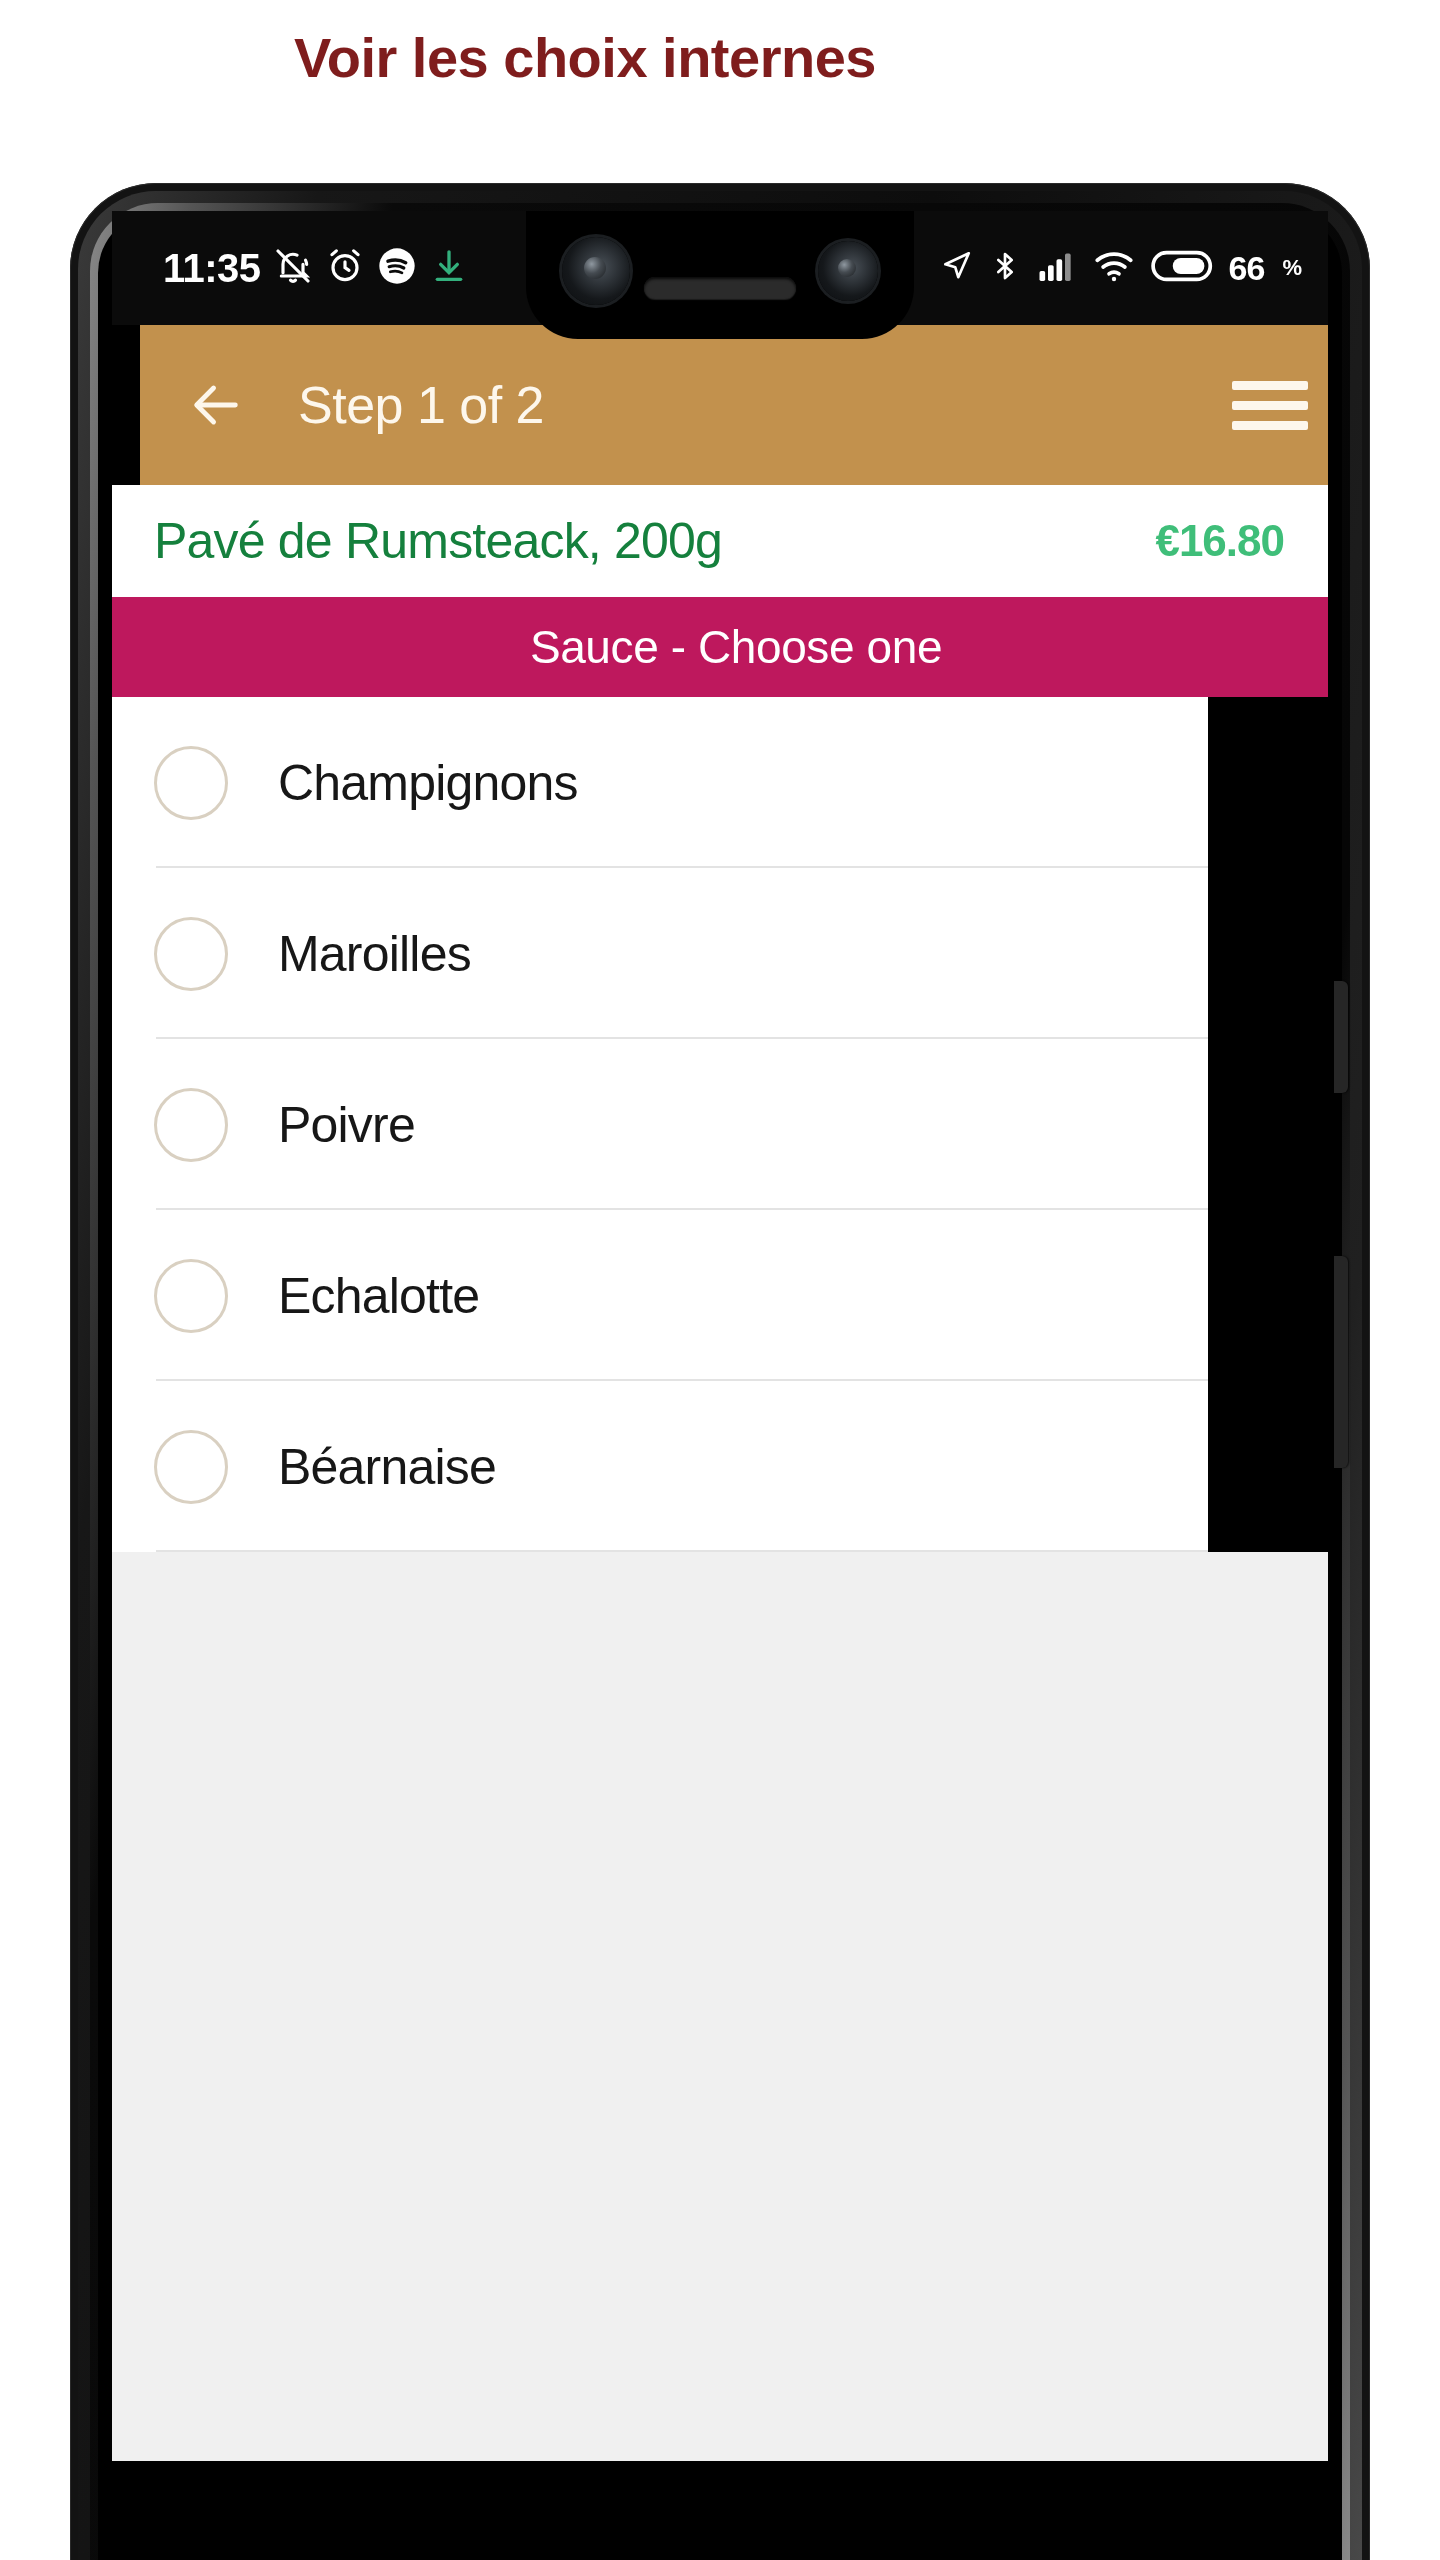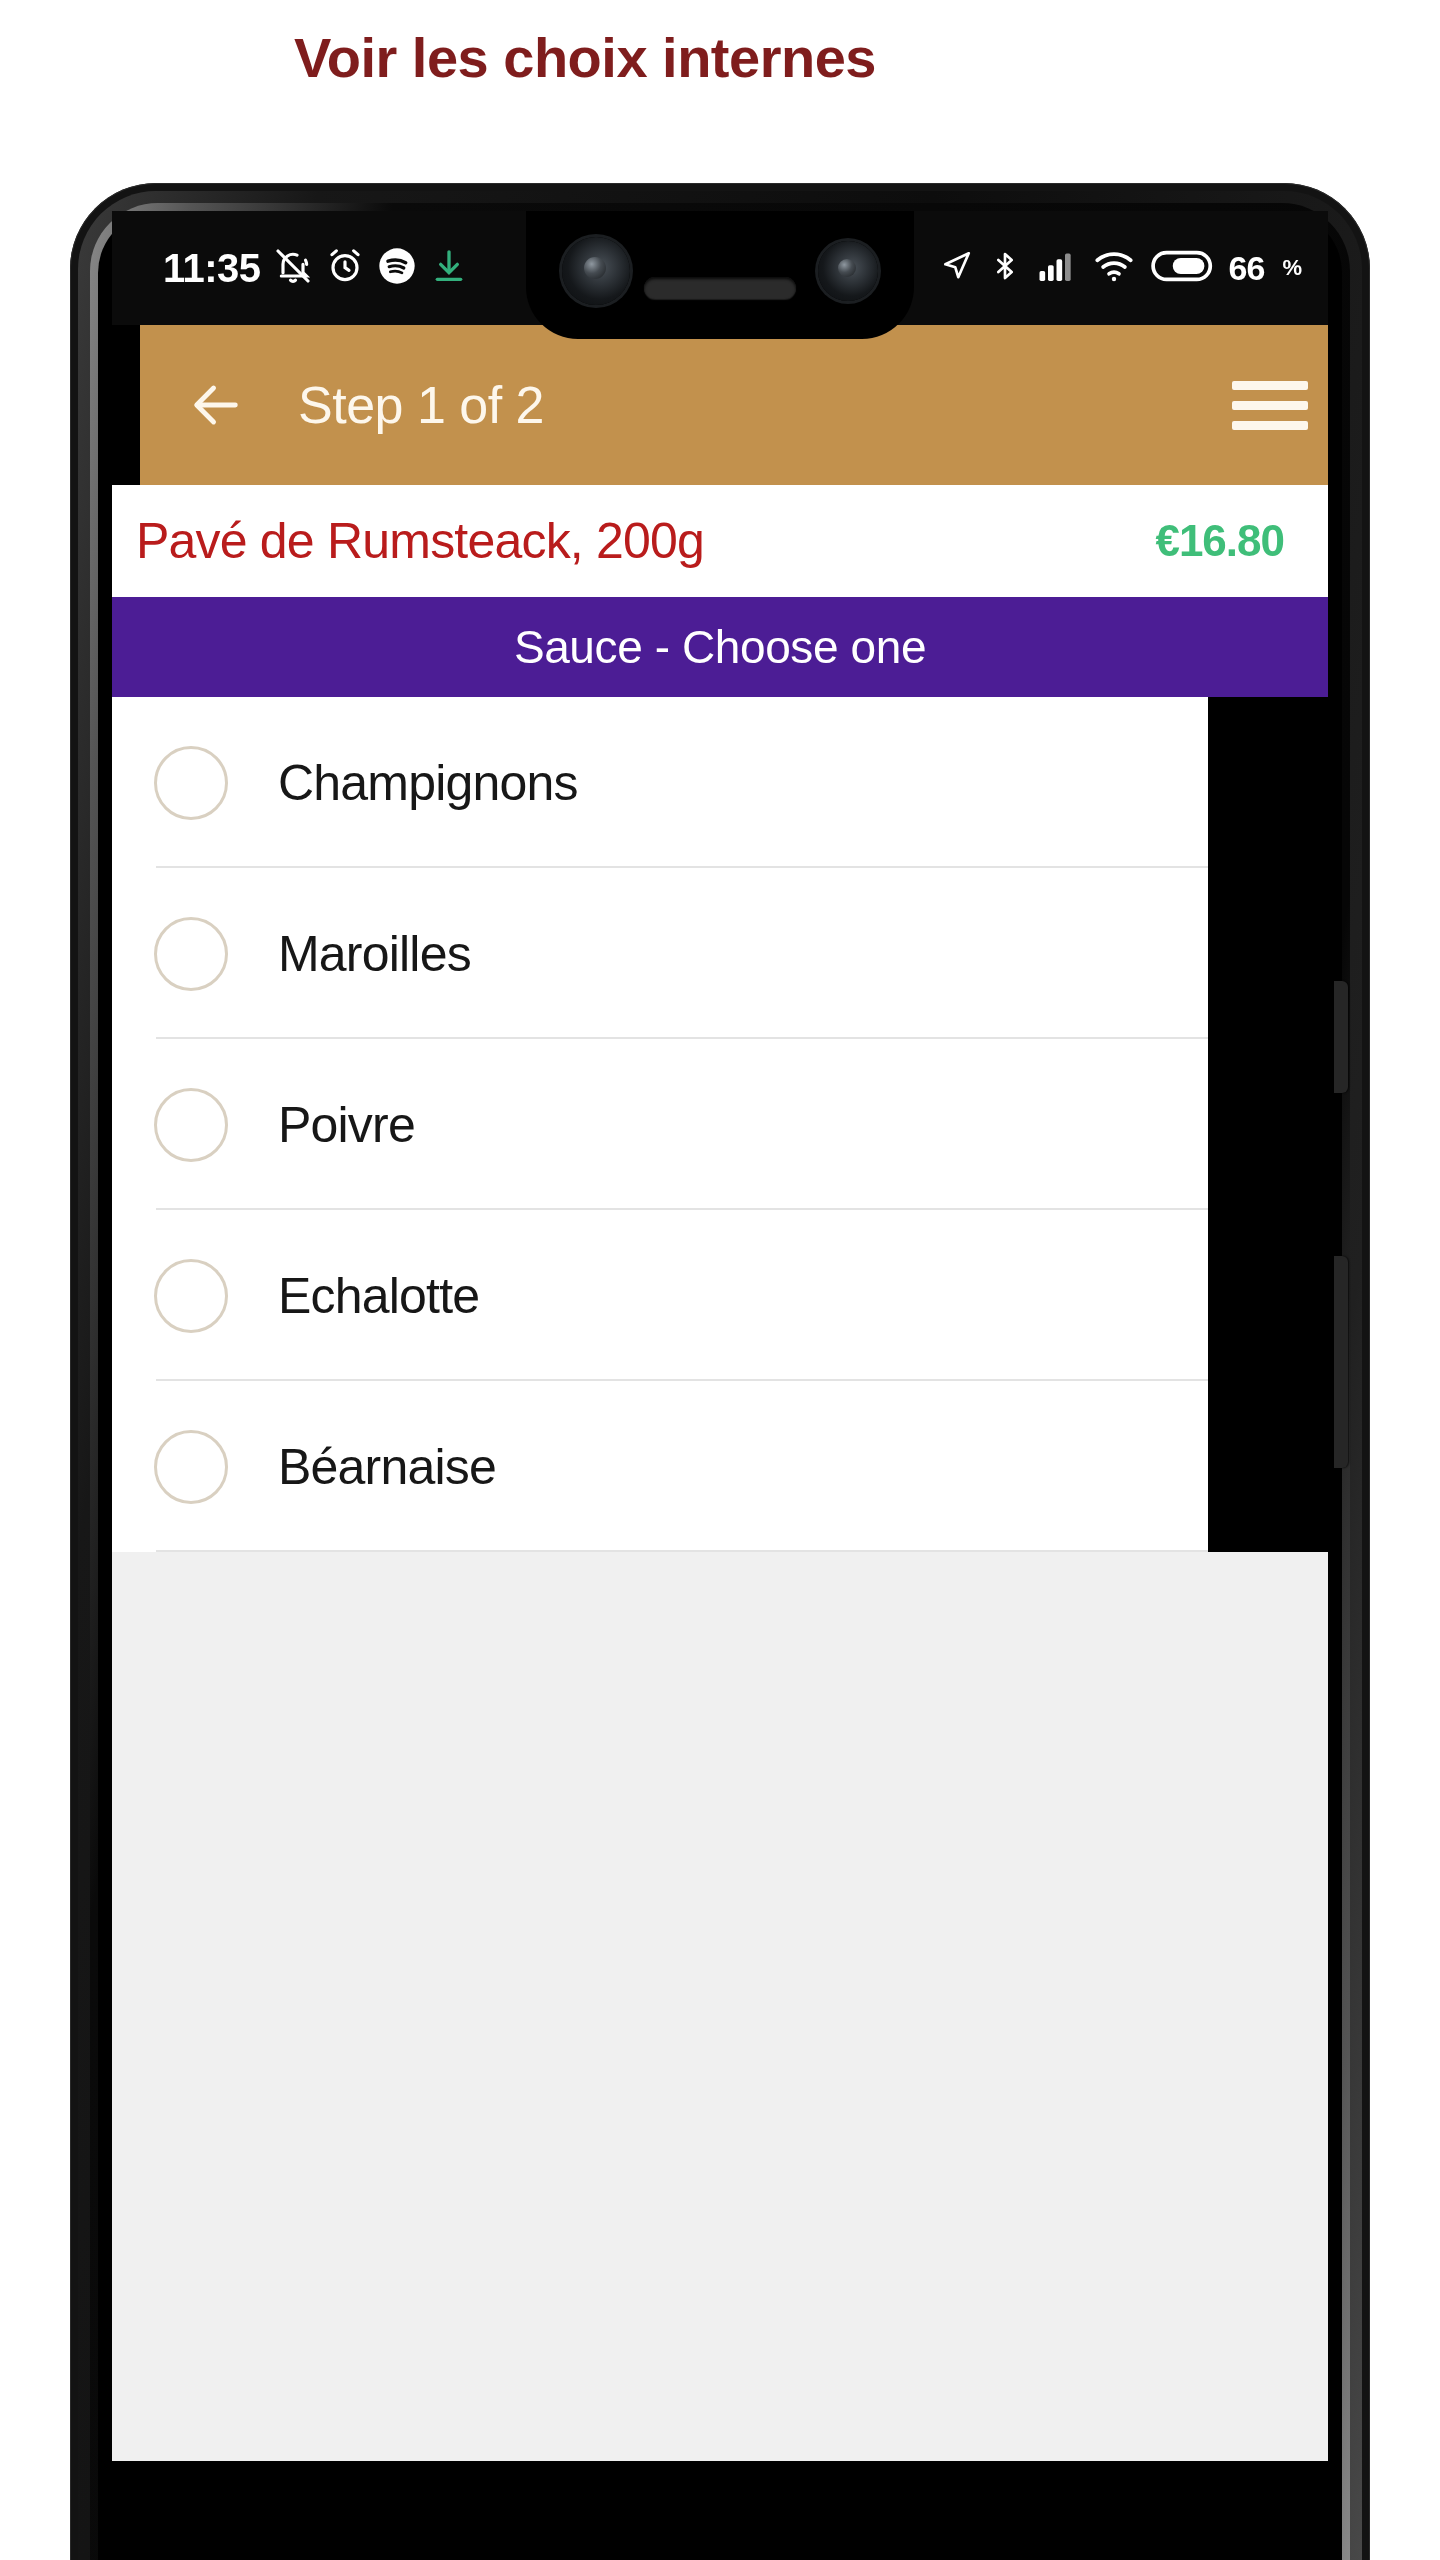--- a/index.html
+++ b/index.html
@@ -232,23 +232,23 @@
     position: absolute;
     left: 0;
     top: 274px;
     width: 1216px;
     height: 112px;
     background: #ffffff;
     display: flex;
     align-items: center;
   }
   #product-name {
-    margin-left: 24px;
+    margin-left: 42px;
     font-size: 50px;
-    color: #b91c1c;
+    color: #15803d;
     letter-spacing: -0.8px;
     white-space: nowrap;
   }
   #product-price {
     position: absolute;
     right: 44px;
     font-size: 44px;
     font-weight: bold;
     letter-spacing: -1px;
   }
@@ -449,21 +449,21 @@
           <span></span>
           <span></span>
         </div>
       </div>
 
       <div id="product-row">
         <div id="product-name">Pavé de Rumsteack, 200g</div>
         <div id="product-price" style="color: rgb(63, 190, 121); margin-left: 24px;">€16.80</div>
       </div>
 
-      <div id="section-header" style="background: #4c1d95;">
+      <div id="section-header" style="background: #be185d; padding-left: 16px;">
         <span id="section-header-label">Sauce - Choose one</span>
       </div>
 
       <div id="options-list">
         <div class="option-row">
           <span class="option-radio" style="border-color: rgb(217, 208, 193);"></span>
           <span class="option-label">Champignons</span>
         </div>
         <div class="option-row">
           <span class="option-radio" style="border-color: rgb(217, 208, 193);"></span>

